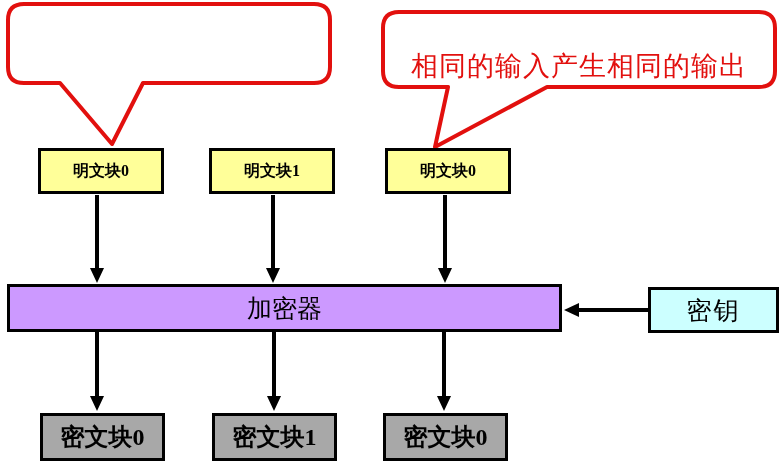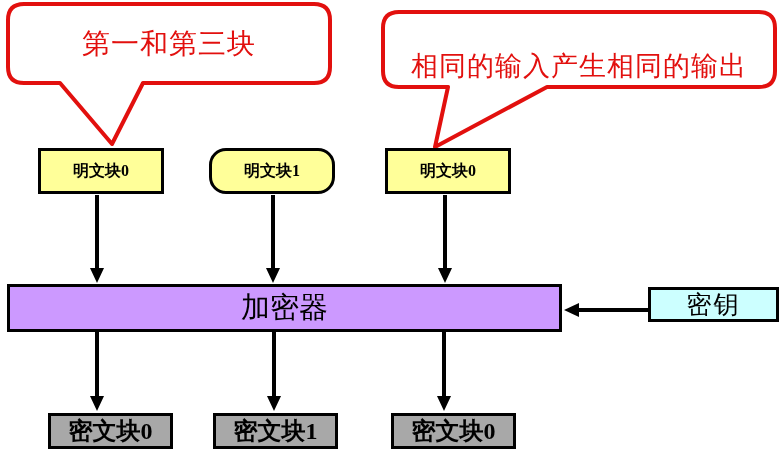--- a/index.html
+++ b/index.html
@@ -35,36 +35,36 @@
     position: absolute;
     display: flex;
     align-items: center;
     justify-content: center;
     border: 3px solid #000000;
     color: #000000;
     white-space: nowrap;
   }
   .pt  { background: #ffff99; top: 148px; width: 126px; height: 46px; font-size: 16px; font-weight: bold; }
   .pt.b1 { left: 38px; }
-  .pt.b2 { left: 209px; border-radius: 17px; }
+  .pt.b2 { left: 209px; }
   .pt.b3 { left: 385px; }
   .encryptor {
     background: #cc99ff;
     left: 7px; top: 284px; width: 555px; height: 48px;
-    font-size: 29px;
+    font-size: 25px;
   }
   .keybox {
     background: #ccffff;
-    left: 648px; top: 287px; width: 131px; height: 35px;
+    left: 648px; top: 287px; width: 131px; height: 46px;
     font-size: 25px;
     letter-spacing: 2px;
   }
-  .ct  { background: #a8a8a8; top: 413px; width: 125px; height: 36px; font-size: 24px; font-weight: bold; margin-left: 8px; }
+  .ct  { background: #a8a8a8; top: 413px; width: 125px; height: 48px; font-size: 24px; font-weight: bold; }
   .ct.b1 { left: 40px; }
-  .ct.b2 { left: 205px; }
+  .ct.b2 { left: 212px; }
   .ct.b3 { left: 383px; }
 </style>
 </head>
 <body>
 
 <div class="stage">
 
   <svg class="layer" width="782" height="467" viewBox="0 0 782 467" xmlns="http://www.w3.org/2000/svg">
 
     <path d="M 24 4 H 314 Q 330 4 330 20 V 67 Q 330 83 314 83 H 143 L 112 144 L 60 83 H 24 Q 8 83 8 67 V 20 Q 8 4 24 4 Z" fill="#ffffff" stroke="#e2100e" stroke-width="4" stroke-linejoin="round"></path>
@@ -96,21 +96,20 @@
       <line x1="444" y1="332" x2="444" y2="397" stroke="#000000" stroke-width="4"></line>
       <polygon points="437,396 451,396 444,411" fill="#000000"></polygon>
     </g>
 
     <g>
       <line x1="648" y1="310" x2="579" y2="310" stroke="#000000" stroke-width="4"></line>
       <polygon points="579,303 579,317 564,310" fill="#000000"></polygon>
     </g>
   </svg>
 
-  <div class="callout-text c1">第一和第三块</div>
   <div class="callout-text c2">相同的输入产生相同的输出</div>
 
   <div class="box pt b1">明文块0</div>
   <div class="box pt b2">明文块1</div>
   <div class="box pt b3">明文块0</div>
 
   <div class="box encryptor">加密器</div>
 
   <div class="box keybox">密钥</div>
 

